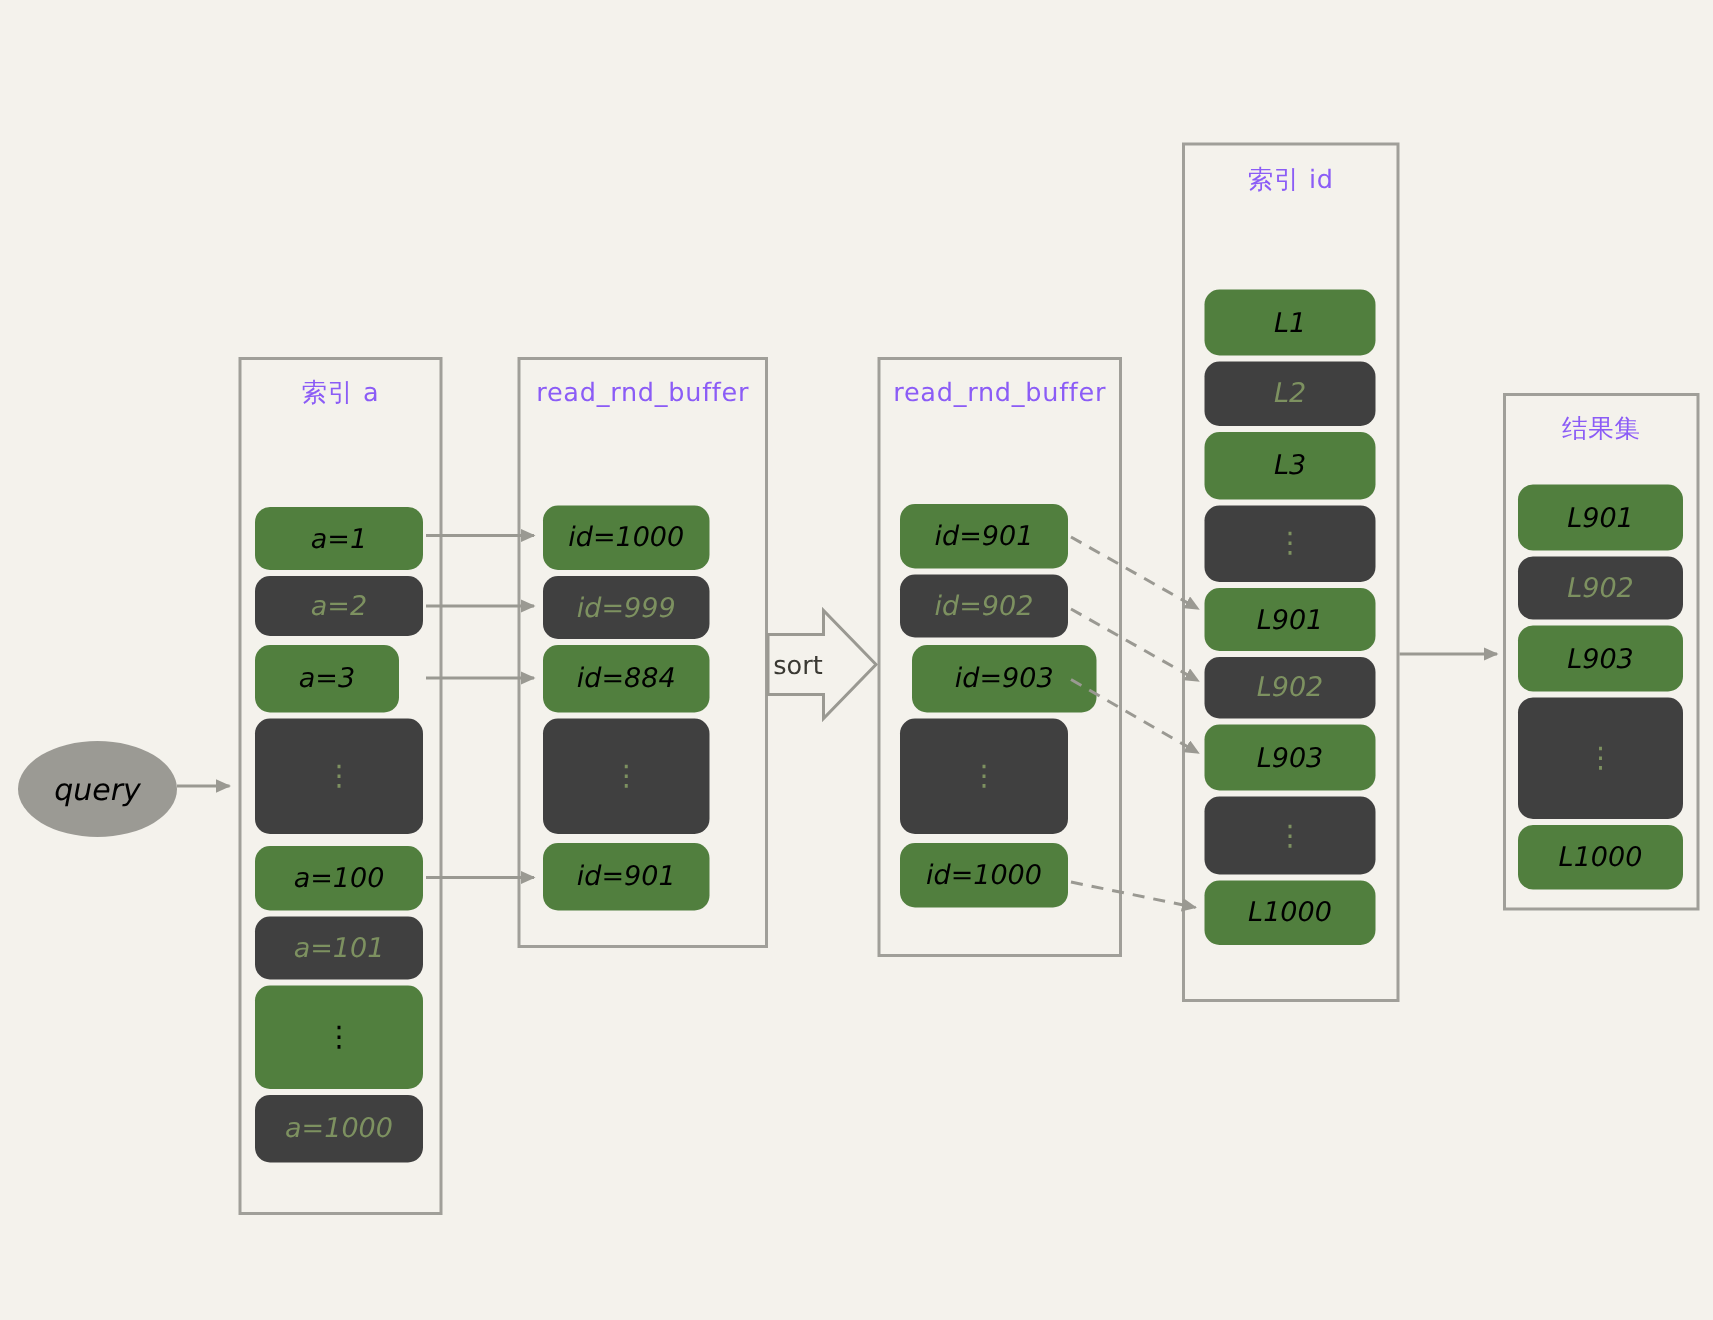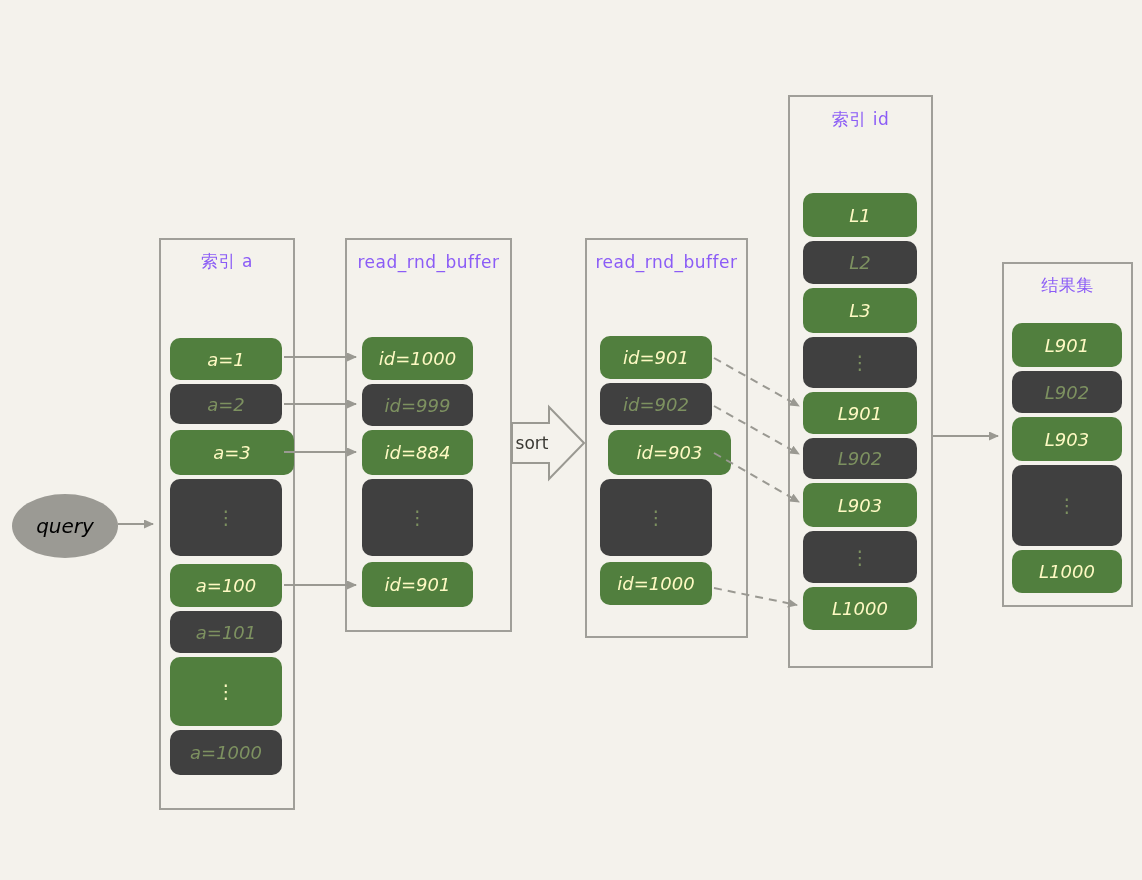--- a/index.html
+++ b/index.html
@@ -22,21 +22,21 @@
     letter-spacing:0.5px;
   }
   .cell {
     position:absolute;
     border-radius:10px;
     display:flex; align-items:center; justify-content:center;
     font-size:18px;
     font-style:italic;
     box-sizing:border-box;
   }
-  .cell.dark { background:#517f3e; color:#fef9c3; }
+  .cell.dark { background:#517f3e; color:#000000; }
   .cell.light { background:#404040; color:#7d9160; }
   .cell.dots { font-style:normal; font-size:19px; line-height:1; letter-spacing:0; }
   .oval {
     position:absolute; left:12px; top:494px; width:106px; height:64px;
     background:#9b9a94; border-radius:50%;
     display:flex; align-items:center; justify-content:center;
     color:#000000; font-size:20px; font-style:italic;
   }
   .overlay {
     position:absolute; left:0; top:0;
@@ -63,21 +63,21 @@
   <div class="box" style="left:1002px;top:262px;width:131px;height:345px"></div>
 
   <div class="box-title" style="left:159px;top:250px;width:136px">索引 a</div>
   <div class="box-title" style="left:345px;top:252px;width:167px">read_rnd_buffer</div>
   <div class="box-title" style="left:585px;top:252px;width:163px">read_rnd_buffer</div>
   <div class="box-title" style="left:788px;top:108px;width:145px">索引 id</div>
   <div class="box-title" style="left:1002px;top:274px;width:131px">结果集</div>
 
   <div class="cell dark" style="left:170px;top:338px;width:112px;height:42px">a=1</div>
   <div class="cell light" style="left:170px;top:384px;width:112px;height:40px">a=2</div>
-  <div class="cell dark" style="left:170px;top:430px;width:124px;height:45px">a=3</div>
+  <div class="cell dark" style="left:170px;top:430px;width:96px;height:45px">a=3</div>
   <div class="cell light dots" style="left:170px;top:479px;width:112px;height:77px">⋮</div>
   <div class="cell dark" style="left:170px;top:564px;width:112px;height:43px">a=100</div>
   <div class="cell light" style="left:170px;top:611px;width:112px;height:42px">a=101</div>
   <div class="cell dark dots" style="left:170px;top:657px;width:112px;height:69px">⋮</div>
   <div class="cell light" style="left:170px;top:730px;width:112px;height:45px">a=1000</div>
 
   <div class="cell dark" style="left:362px;top:337px;width:111px;height:43px">id=1000</div>
   <div class="cell light" style="left:362px;top:384px;width:111px;height:42px">id=999</div>
   <div class="cell dark" style="left:362px;top:430px;width:111px;height:45px">id=884</div>
   <div class="cell light dots" style="left:362px;top:479px;width:111px;height:77px">⋮</div>

